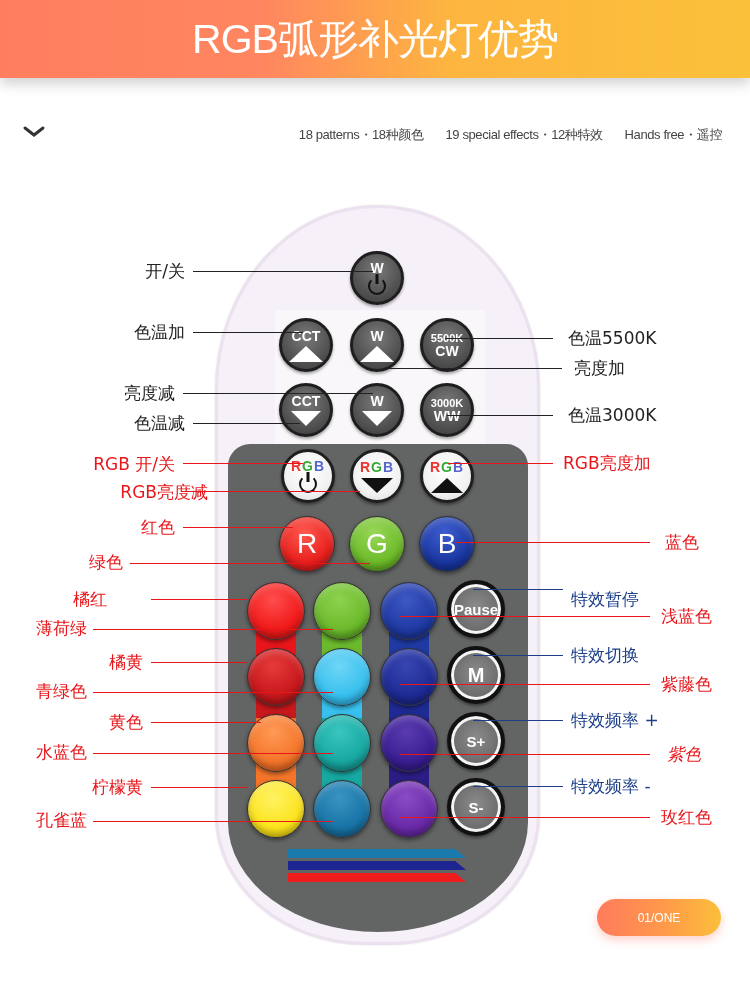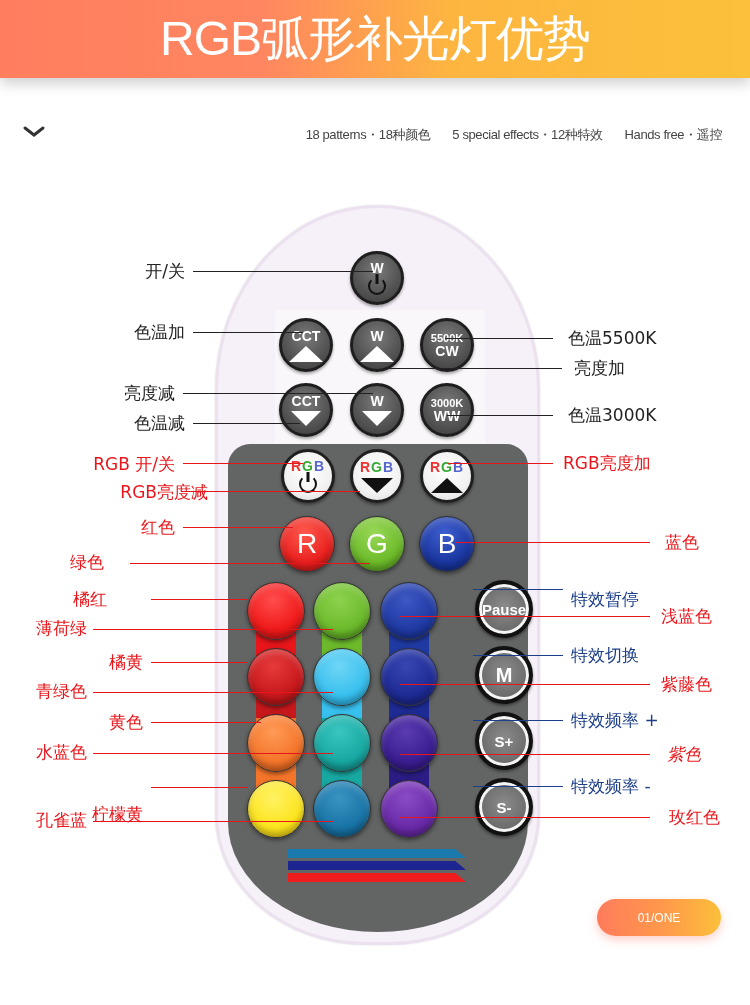--- a/index.html
+++ b/index.html
@@ -5,21 +5,21 @@
   * { margin:0; padding:0; box-sizing:border-box; }
   html, body { width:750px; height:1005px; background:#ffffff; overflow:hidden; }
   body { position:relative; font-family:"DejaVu Sans", "Liberation Sans", sans-serif; }
 
   .header {
     position:absolute; left:0; top:0; width:750px; height:78px;
     background:linear-gradient(90deg,#ff7e5f 0%,#ff8660 35%,#fdb540 60%,#fbc13a 100%);
     box-shadow:0 6px 12px rgba(0,0,0,0.18);
     display:flex; align-items:center; justify-content:center;
   }
-  .header-title { color:#fff; font-size:48px; font-family:"Liberation Sans","DejaVu Sans",sans-serif; letter-spacing:-1px; }
+  .header-title { color:#fff; font-size:41px; font-family:"Liberation Sans","DejaVu Sans",sans-serif; letter-spacing:-1px; }
 
   .chevron { position:absolute; left:22px; top:124px; width:24px; height:16px; }
   .features { position:absolute; right:28px; top:126px; font-size:13px; color:#444; font-family:"Liberation Sans",sans-serif; letter-spacing:-0.4px; display:flex; gap:22px; }
 
   
   .remote-outer {
     position:absolute; left:215px; top:205px; width:325px; height:740px;
     border-radius:162px 162px 150px 150px / 185px 185px 130px 130px;
     background:#f6f0f8; box-shadow:inset 0 0 0 3px #ebe1ef, 0 0 2px #ddd;
   }
@@ -62,21 +62,20 @@
   .btn-color { width:56px; height:56px; box-shadow:0 2px 4px rgba(0,0,0,0.45), inset 0 -4px 6px rgba(0,0,0,0.25), inset 0 4px 6px rgba(255,255,255,0.25); border:1.5px solid #333; font-size:28px; font-weight:normal; }
   .btn-color.big { width:58px; height:58px; }
 
   .strip { position:absolute; width:40px; }
 
   .btn-func {
     width:58px; height:58px;
     background:radial-gradient(circle at 50% 45%,#8b8b8b 0%,#6e6e6e 60%,#5a5a5a 100%);
     border:4px solid #111; box-shadow:inset 0 0 0 3px #f4f4f4, 0 2px 3px rgba(0,0,0,0.4);
     font-size:15px;
-    margin-left:28px;
   }
   .btn-func.big { font-size:20px; }
 
   .bars { position:absolute; left:288px; top:849px; }
   .bar { width:178px; height:9px; margin-bottom:3px; clip-path:polygon(0 0, 94% 0, 100% 100%, 0 100%); }
 
   .label { position:absolute; font-size:17px; font-family:"DejaVu Sans",sans-serif; white-space:nowrap; line-height:20px; }
   .lbl-black { color:#222; }
   .lbl-red { color:#e8161b; }
   .lbl-blue { color:#1d3f8a; }
@@ -99,21 +98,21 @@
 <div class="header">
   <div class="header-title">RGB弧形补光灯优势</div>
 </div>
 
 <svg class="chevron" viewBox="0 0 24 16">
   <polyline points="3,4 12,11 21,4" fill="none" stroke="#333" stroke-width="3" stroke-linecap="round"></polyline>
 </svg>
 
 <div class="features">
   <span>18 patterns・18种颜色</span>
-  <span>5 special effects・12种特效</span>
+  <span>19 special effects・12种特效</span>
   <span>Hands free・遥控</span>
 </div>
 
 <div class="remote-outer"></div>
 <div class="remote-inner-top"></div>
 <div class="remote-gray"></div>
 
 <div class="btn btn-dark" style="left:350px;top:251px;">
   <span class="t">W</span>
   <span class="power" style="border-color:#111;border-top-color:transparent;"></span>
@@ -220,42 +219,42 @@
 
 <div class="label lbl-red" style="right:575px;top:454px;">RGB 开/关</div>
 <div class="line red" style="left:183px;top:463px;width:120px;"></div>
 
 <div class="label lbl-red" style="right:542px;top:482px;">RGB亮度减</div>
 <div class="line red" style="left:183px;top:491px;width:177px;"></div>
 
 <div class="label lbl-red" style="right:575px;top:517px;">红色</div>
 <div class="line red" style="left:183px;top:527px;width:110px;"></div>
 
-<div class="label lbl-red" style="right:646px;top:552px;margin-left:36px;">绿色</div>
+<div class="label lbl-red" style="right:627px;top:552px;margin-left:36px;">绿色</div>
 <div class="line red" style="left:130px;top:563px;width:240px;"></div>
 
 <div class="label lbl-red" style="right:643px;top:589px;">橘红</div>
 <div class="line red" style="left:151px;top:599px;width:97px;"></div>
 
 <div class="label lbl-red" style="right:663px;top:618px;">薄荷绿</div>
 <div class="line red" style="left:93px;top:629px;width:240px;"></div>
 
 <div class="label lbl-red" style="right:607px;top:652px;">橘黄</div>
 <div class="line red" style="left:151px;top:662px;width:97px;"></div>
 
 <div class="label lbl-red" style="right:663px;top:681px;">青绿色</div>
 <div class="line red" style="left:93px;top:692px;width:240px;"></div>
 
 <div class="label lbl-red" style="right:607px;top:712px;">黄色</div>
 <div class="line red" style="left:151px;top:722px;width:110px;"></div>
 
 <div class="label lbl-red" style="right:663px;top:742px;">水蓝色</div>
 <div class="line red" style="left:93px;top:753px;width:240px;"></div>
 
-<div class="label lbl-red" style="right:607px;top:777px;margin-top:27px;">柠檬黄</div>
+<div class="label lbl-red" style="right:607px;top:777px;">柠檬黄</div>
 <div class="line red" style="left:151px;top:787px;width:97px;"></div>
 
 <div class="label lbl-red" style="right:663px;top:810px;">孔雀蓝</div>
 <div class="line red" style="left:93px;top:821px;width:240px;"></div>
 
 <div class="line black" style="left:445px;top:338px;width:108px;"></div>
 <div class="label lbl-black" style="left:568px;top:328px;">色温5500K</div>
 
 <div class="line black" style="left:388px;top:368px;width:174px;"></div>
 <div class="label lbl-black" style="left:574px;top:358px;">亮度加</div>
@@ -284,15 +283,15 @@
 <div class="line blue" style="left:473px;top:720px;width:90px;"></div>
 <div class="label lbl-blue" style="left:571px;top:710px;">特效频率 +</div>
 
 <div class="line red" style="left:400px;top:754px;width:250px;"></div>
 <div class="label lbl-red" style="left:667px;top:744px;font-style:italic;">紫色</div>
 
 <div class="line blue" style="left:473px;top:786px;width:90px;"></div>
 <div class="label lbl-blue" style="left:571px;top:776px;">特效频率 -</div>
 
 <div class="line red" style="left:400px;top:817px;width:250px;"></div>
-<div class="label lbl-red" style="left:661px;top:807px;margin-left:8px;">玫红色</div>
+<div class="label lbl-red" style="left:661px;top:807px;">玫红色</div>
 
 <div class="badge">01/ONE</div>
 
 </body></html>

